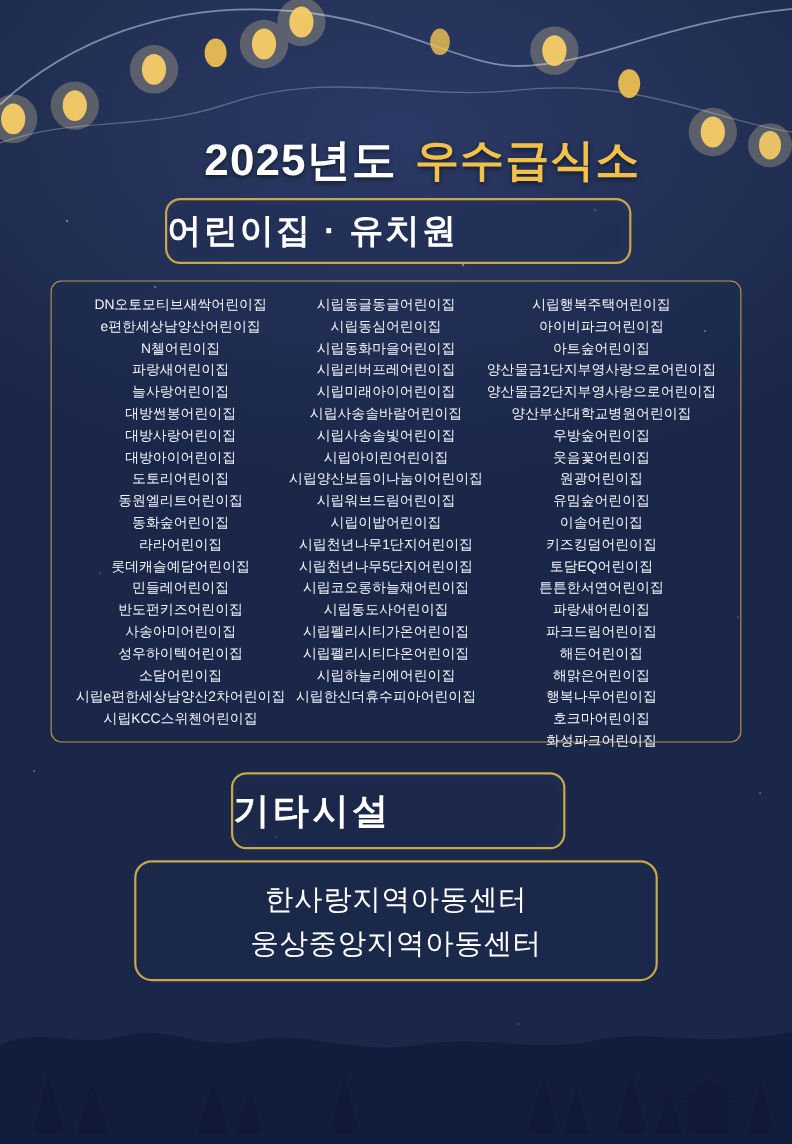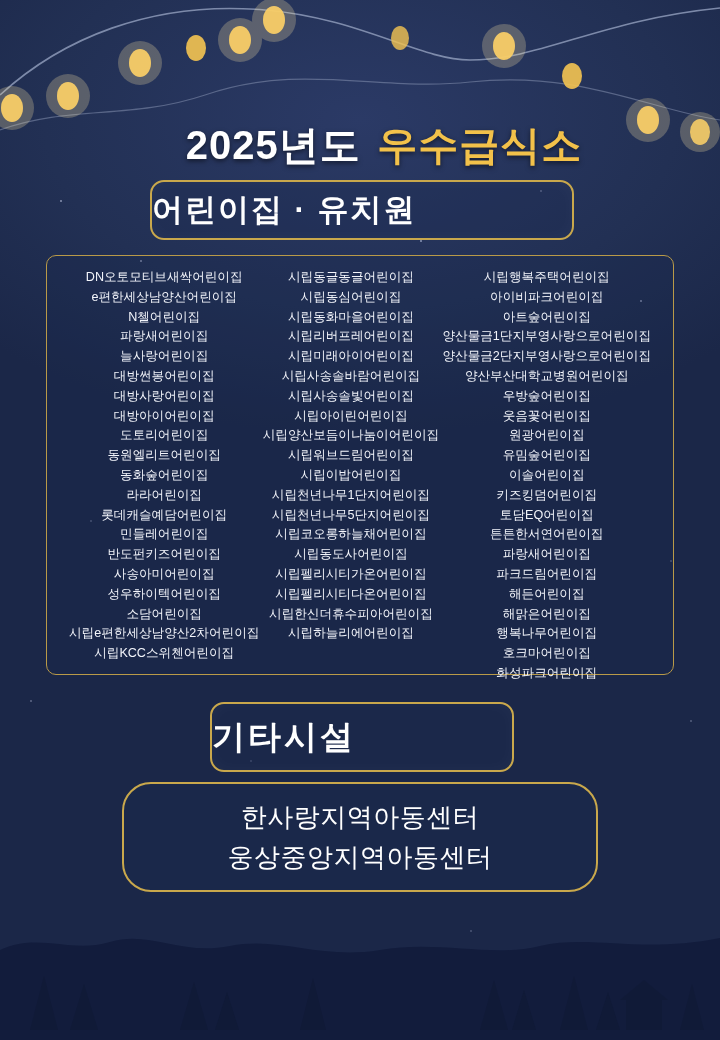--- a/index.html
+++ b/index.html
@@ -135,21 +135,21 @@
     color: #ffffff;
     letter-spacing: 3px;
   }
   .etc-box {
     position: absolute;
     top: 782px;
     left: 122px;
     width: 476px;
     height: 110px;
     border: 2px solid #c9a84c;
-    border-radius: 29px;
+    border-radius: 16px;
     background: rgba(28,42,80,.30);
     box-sizing: border-box;
     display: flex;
     flex-direction: column;
     align-items: center;
     justify-content: center;
   }
   .etc-box .etc-item {
     font-size: 26px;
     color: #ffffff;
@@ -258,22 +258,22 @@
       <div class="item">시립아이린어린이집</div>
       <div class="item">시립양산보듬이나눔이어린이집</div>
       <div class="item">시립워브드림어린이집</div>
       <div class="item">시립이밥어린이집</div>
       <div class="item">시립천년나무1단지어린이집</div>
       <div class="item">시립천년나무5단지어린이집</div>
       <div class="item">시립코오롱하늘채어린이집</div>
       <div class="item">시립동도사어린이집</div>
       <div class="item">시립펠리시티가온어린이집</div>
       <div class="item">시립펠리시티다온어린이집</div>
+      <div class="item">시립하늘리에어린이집</div>
       <div class="item">시립한신더휴수피아어린이집</div>
-      <div class="item">시립하늘리에어린이집</div>
     </div>
 
     <div class="col">
       <div class="item">시립행복주택어린이집</div>
       <div class="item">아이비파크어린이집</div>
       <div class="item">아트숲어린이집</div>
       <div class="item">양산물금1단지부영사랑으로어린이집</div>
       <div class="item">양산물금2단지부영사랑으로어린이집</div>
       <div class="item">양산부산대학교병원어린이집</div>
       <div class="item">우방숲어린이집</div>

